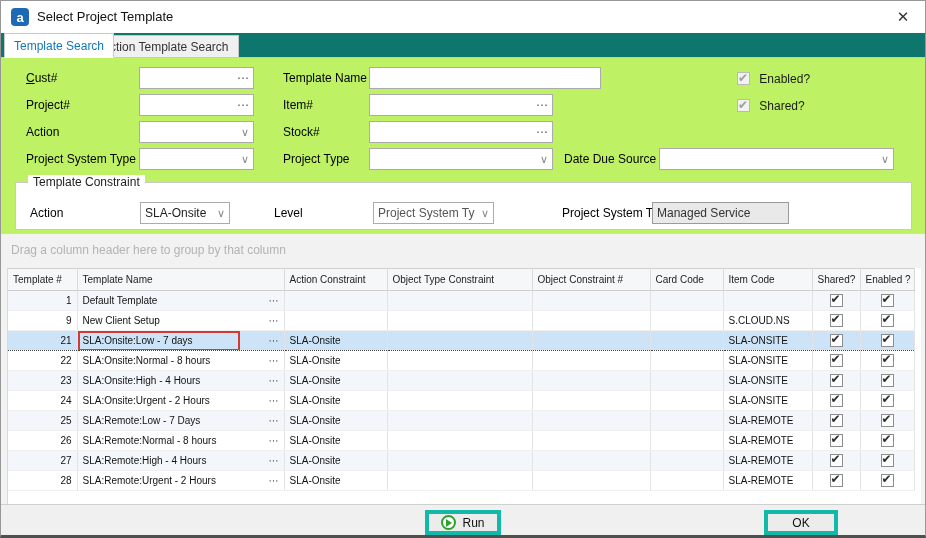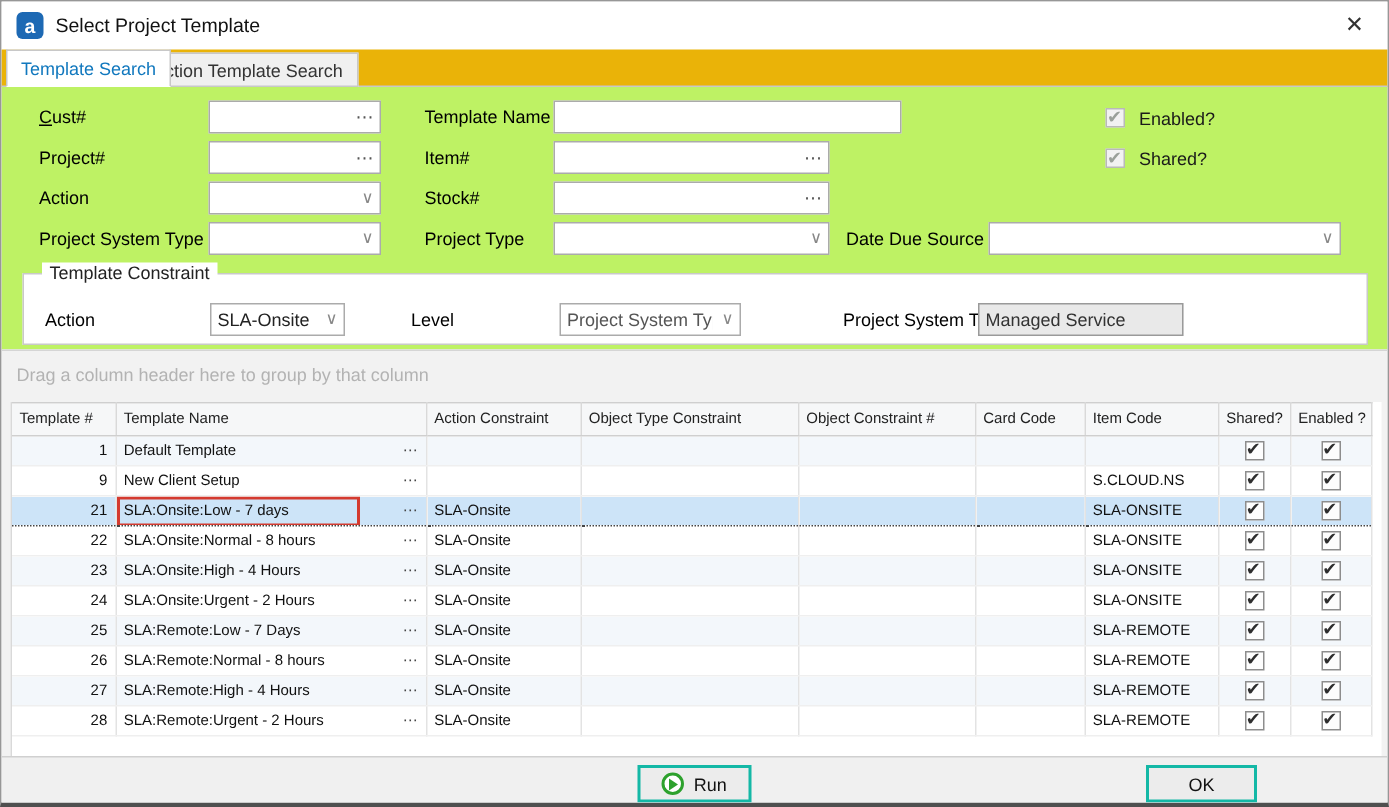--- a/index.html
+++ b/index.html
@@ -12,21 +12,21 @@
   
   .titlebar { position:absolute; left:0; top:0; width:100%; height:32px; background:#ffffff; }
   .appicon { position:absolute; left:10px; top:7px; width:18px; height:18px; border-radius:4px;
              background:#1d69b4; color:#fff; font-weight:bold; font-size:13px;
              display:flex; align-items:center; justify-content:center; }
   .title { position:absolute; left:36px; top:0; line-height:32px; font-size:13px; color:#111; }
   .closebtn { position:absolute; right:10px; top:4px; width:24px; height:24px; text-align:center;
               line-height:24px; font-size:15px; color:#333; cursor:pointer; }
 
   
-  .tabstrip { position:absolute; left:0; top:32px; width:100%; height:25px; background:#eab308;
+  .tabstrip { position:absolute; left:0; top:32px; width:100%; height:25px; background:#0f766e;
               border-bottom:1px solid #c8c8c8; }
   .tab { position:absolute; top:2px; height:23px; padding:0 9px; line-height:22px; font-size:12px;
          border:1px solid #c8c8c8; background:#f0f0f0; color:#333; cursor:pointer; }
   .tab.active { top:0; height:25px; line-height:25px; background:#ffffff; border-bottom:1px solid #fff;
                 color:#1178be; z-index:2; }
   .tab1 { left:3px; }
   .tab2 { left:91px; }
 
   
   .formarea { position:absolute; left:0; top:57px; width:100%; height:175px; background:#bef264; }
@@ -80,21 +80,21 @@
   .annot { display:none; position:absolute; left:0; top:0; width:162px; height:20px;
            border:2px solid #d43a2f; pointer-events:none; z-index:3; }
   td.center { text-align:center; }
   .gridcb { display:inline-block; width:13px; height:13px; border:1px solid #8d8d8d; background:#fdfdfd;
             position:relative; vertical-align:middle; cursor:pointer; }
   .gridcb.checked::after { content:"✔"; position:absolute; left:0; top:-3px; font-size:12px; color:#2e2e2e; }
 
   
   .footer { position:absolute; left:0; top:503px; width:100%; height:35px; background:#f0f0f0;
             border-top:1px solid #d0d0d0; }
-  .btn { position:absolute; height:25px; background:#ececec; border:2px solid #14b8a6;
+  .btn { position:absolute; height:25px; background:#ececec; border:4px solid #14b8a6;
          font:12px "Liberation Sans", sans-serif; color:#111; text-align:center; cursor:pointer;
          display:flex; align-items:center; justify-content:center; gap:6px; }
   .runbtn { left:424px; top:5px; width:76px; }
   .okbtn { left:763px; top:5px; width:74px; }
   .cancelbtn { left:808px; top:5px; width:75px;margin-top:36px; }
   .playico { width:15px; height:15px; border-radius:50%; background:#fff; border:2px solid #2da12d;
              display:inline-flex; align-items:center; justify-content:center; flex:none; }
   .playico::after { content:""; display:block; width:0; height:0; border-left:6px solid #2da12d;
                     border-top:4px solid transparent; border-bottom:4px solid transparent; margin-left:1px; }
 </style>

